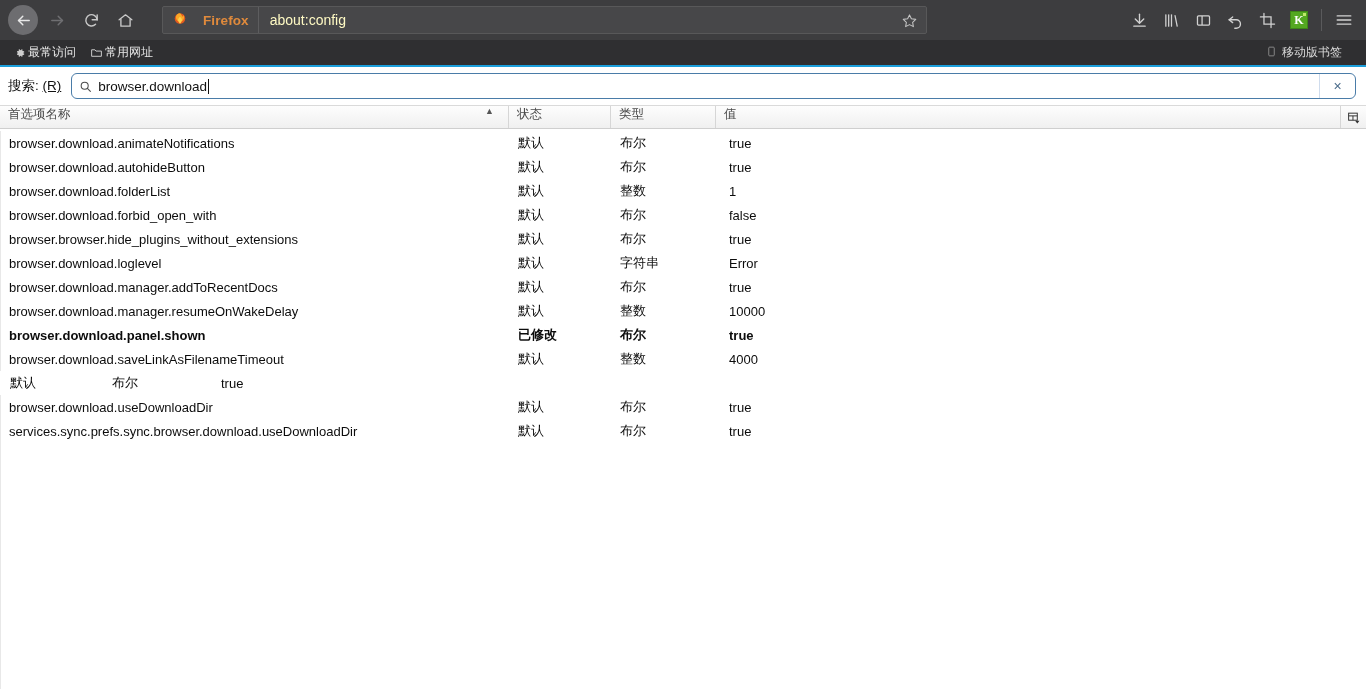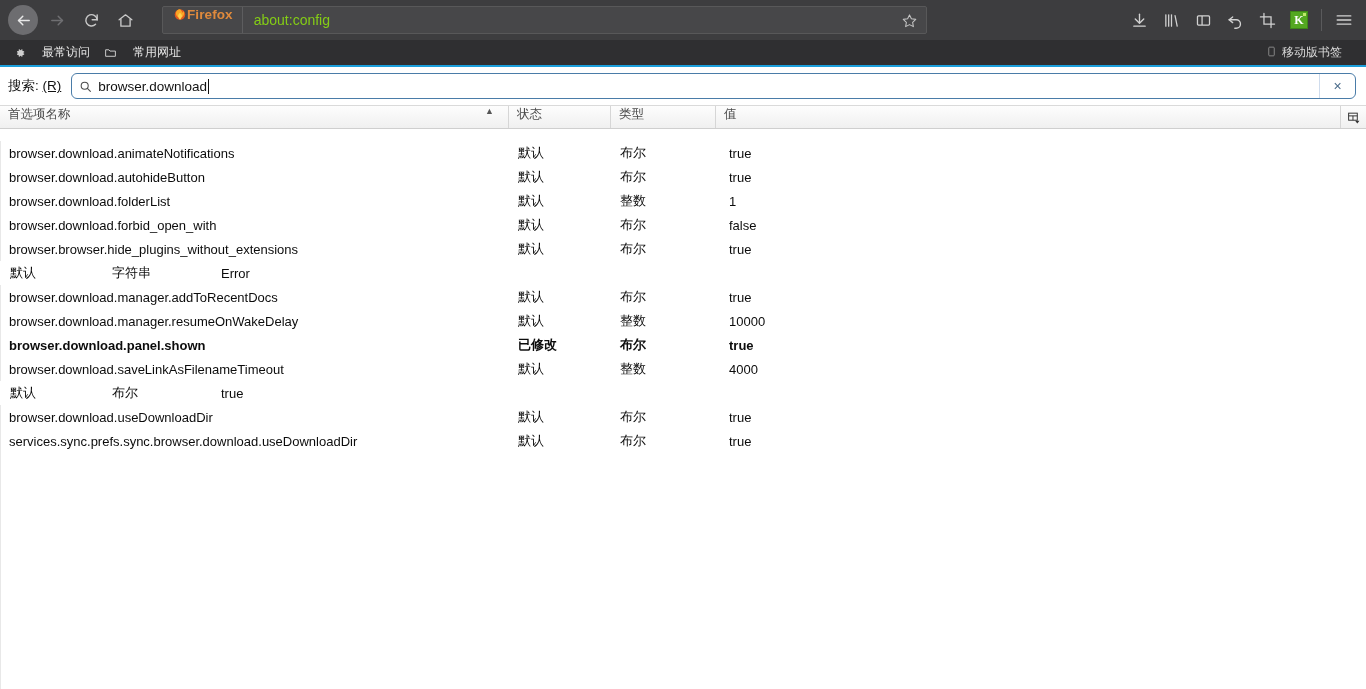--- a/index.html
+++ b/index.html
@@ -39,34 +39,34 @@
     width: 765px;
     height: 28px;
     background: #474749;
     border: 1px solid #585859;
     border-radius: 2px;
     display: flex;
     align-items: center;
     overflow: hidden;
   }
   .fx-badge {
-    display: flex; 
+    display: flex; align-items: center;
     height: 100%;
     padding: 0 9px 0 10px;
     border-right: 1px solid #5d5d5f;
-    gap: 0;
+    gap: 16px;
   }
   .fx-badge .fx-name {
     color: #e08a3c;
     font-size: 13.5px;
     font-weight: 600;
     letter-spacing: .1px;
   }
   .url-text {
-    color: #84cc16;
+    color: #fef9c3;
     font-size: 14px;
     padding-left: 11px;
     flex: 1;
     white-space: nowrap;
     overflow: hidden;
   }
   .star-btn {
     width: 34px; height: 100%;
     display: flex; align-items: center; justify-content: center;
     color: #c4c4c4;
@@ -114,21 +114,21 @@
     background: #2f2f31;
     display: flex;
     align-items: center;
     padding: 0 7px;
     position: relative;
     border-bottom: 2px solid #1b9fdc;
   }
   .bm-item {
     display: flex;
     align-items: center;
-    gap: 16px;
+    gap: 2px;
     padding: 2px 7px;
     color: #e6e6e6;
     font-size: 12px;
     white-space: nowrap;
   }
   .bm-item .ic { color: #cfcfcf; display: flex; }
   .bm-right {
     position: absolute;
     right: 24px;
     display: flex; align-items: center;
@@ -246,21 +246,21 @@
     align-items: center;
     padding-left: 8px;
     white-space: nowrap;
     overflow: hidden;
   }
   .td-name  { width: 508px; border-left: 1px solid #e8e8e8; }
   .td-state { width: 102px; padding-left: 10px; }
   .td-type  { width: 105px; padding-left: 10px; }
   .td-value { flex: 1; padding-left: 14px; }
 
-  .list-body { padding-top: 12px; text-align: right; }
+  .list-body { padding-top: 2px; text-align: right; }
   .content-area {
     height: 548px;
     background: #fff;
     border-left: 1px solid #e8e8e8;
   }
 </style>
 </head>
 <body>
 
 <div class="nav-toolbar">
@@ -455,20 +455,21 @@
         <div class="td td-type">布尔</div>
         <div class="td td-value">false</div>
       </div>
       <div class="trow">
         <div class="td td-name">browser.browser.hide_plugins_without_extensions</div>
         <div class="td td-state">默认</div>
         <div class="td td-type">布尔</div>
         <div class="td td-value">true</div>
       </div>
       <div class="trow">
+        <div class="td td-name">browser.download.loglevel</div>
         <div class="td td-state">默认</div>
         <div class="td td-type">字符串</div>
         <div class="td td-value">Error</div>
       </div>
       <div class="trow">
         <div class="td td-name">browser.download.manager.addToRecentDocs</div>
         <div class="td td-state">默认</div>
         <div class="td td-type">布尔</div>
         <div class="td td-value">true</div>
       </div>

